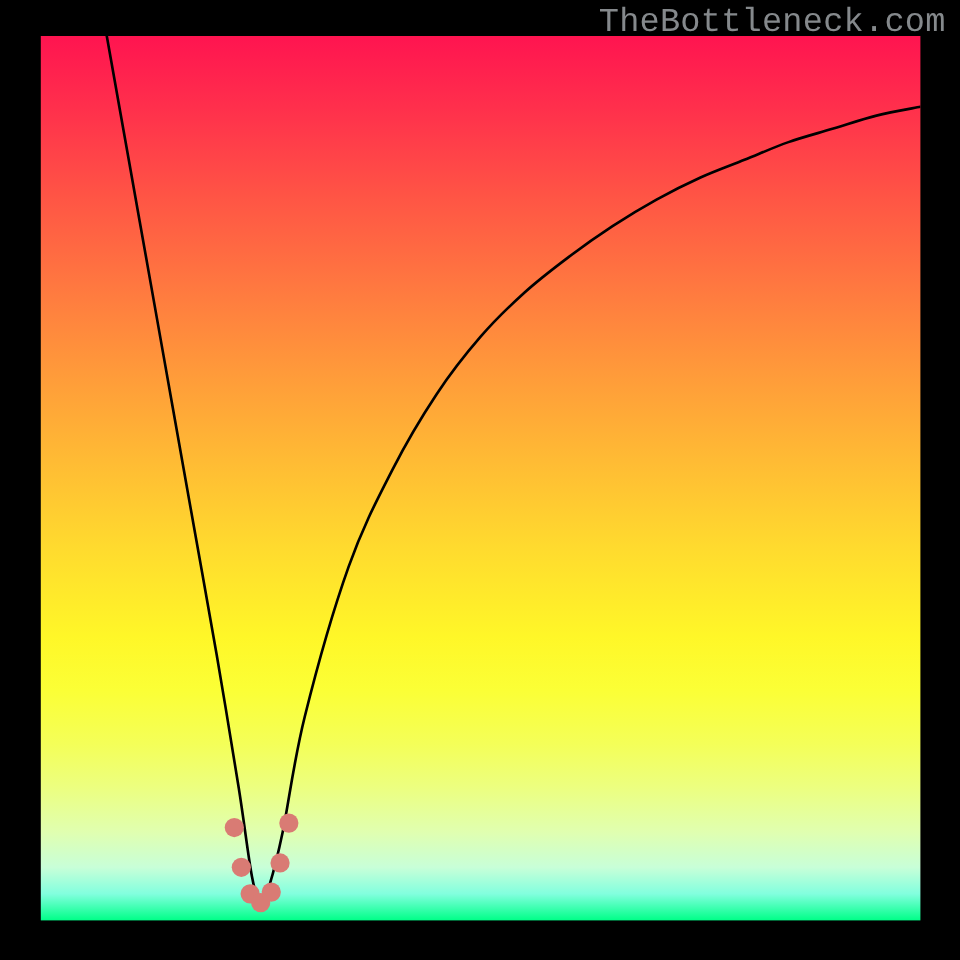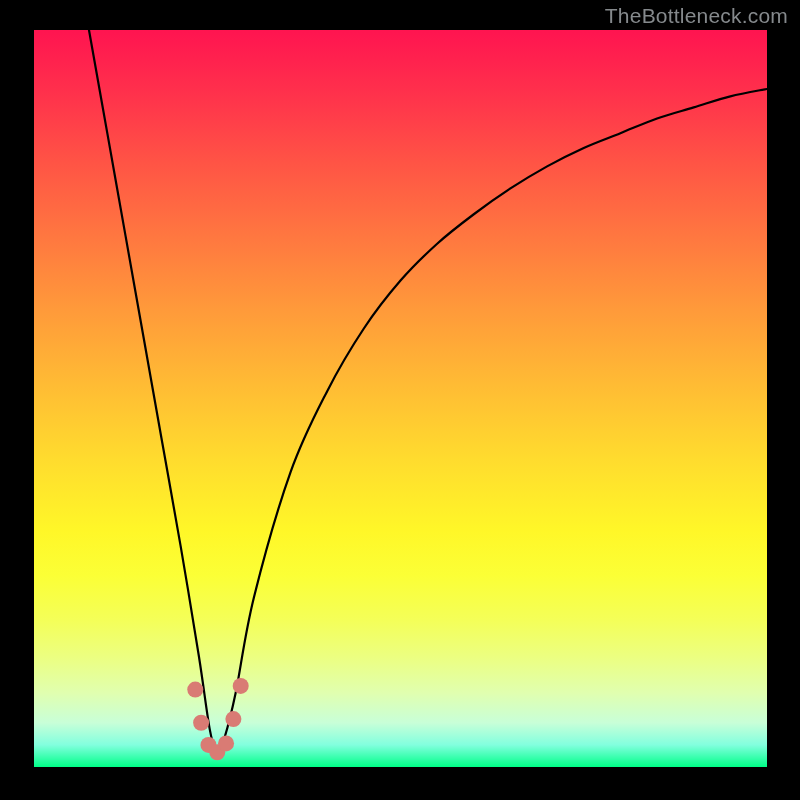--- a/index.html
+++ b/index.html
@@ -31,22 +31,22 @@
       #e0ffb0 90%,
       #c8ffd8 94%,
       #82ffde 97%,
       #00ff88 100%
     );
   }
   .watermark {
     position: absolute;
     top: 4px;
     right: 12px;
-    font-family: Liberation Sans, sans-serif;
-    font-size: 21px;
+    font-family: Liberation Mono, monospace;
+    font-size: 28px;
     color: #85898c;
     letter-spacing: 0.2px;
     z-index: 3;
     user-select: none;
     text-align: center;
   }
   svg.curve {
     position: absolute;
     left: 0;
     top: 0;

